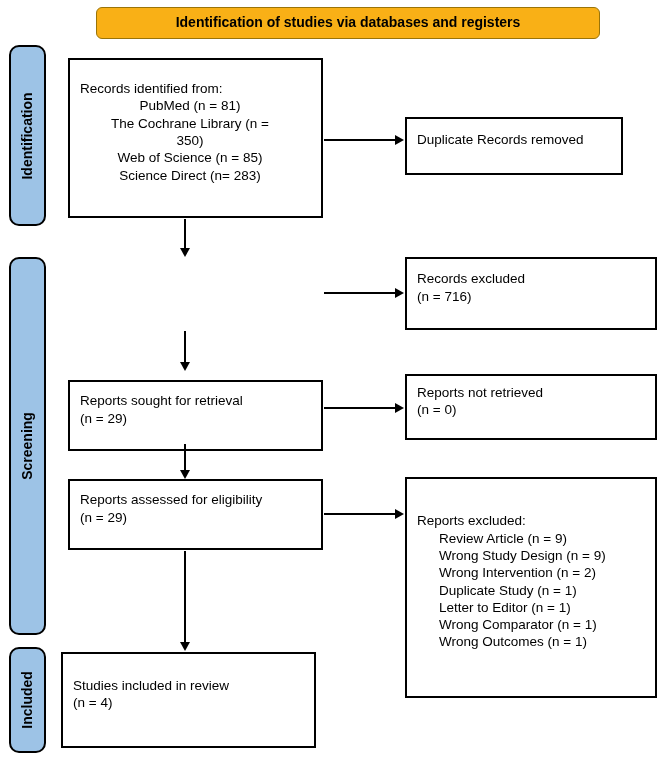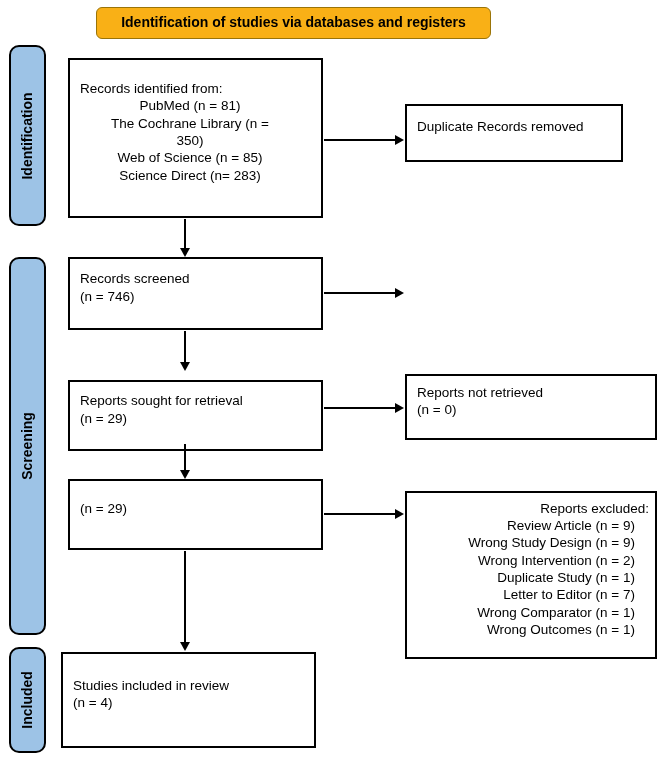--- a/index.html
+++ b/index.html
@@ -2,21 +2,21 @@
 <html style="--banner-bg: #F9B016; --sidebar-bg: #9DC3E6; --line: #000000;"><head>
 <meta charset="utf-8">
 <style>
   html,body { margin:0; padding:0; background:#fff; }
   .stage {
     position:relative; width:669px; height:761px; background:#ffffff;
     font-family:"Liberation Sans", sans-serif; color:#000; overflow:hidden;
     font-size:13.5px; line-height:1.28;
   }
   .banner {
-    position:absolute; left:96px; top:7px; width:395px; height:32px;
+    position:absolute; left:96px; top:7px; width:504px; height:32px;
     background:var(--banner-bg,#F9B016);
     border:1.5px solid #9a7408; border-radius:6px;
     display:flex; align-items:center; justify-content:center;
     font-weight:bold; font-size:14px; box-sizing:border-box;
   }
   .sidebar {
     position:absolute; left:9px; width:37px;
     background:var(--sidebar-bg,#9DC3E6);
     border:2px solid #000; border-radius:10px; box-sizing:border-box;
     display:flex; align-items:center; justify-content:center;
@@ -67,51 +67,52 @@
   </div>
 
   <div class="box" style="left:68px;top:58px;width:255px;height:160px;">
     <div>Records identified from:</div>
     <div class="indent items-narrow">PubMed (n = 81)</div>
     <div class="indent items-narrow">The Cochrane Library (n = 350)</div>
     <div class="indent items-narrow">Web of Science (n = 85)</div>
     <div class="indent items-narrow">Science Direct (n= 283)</div>
   </div>
 
-  <div class="box" style="left:405px;top:104px;width:218px;height:58px;">
+  <div class="box" style="left:405px;top:117px;width:218px;height:58px;">
     <div>Duplicate Records removed</div>
   </div>
 
-  <div class="box" style="left:68px;top:257px;width:255px;height:73px;">
-    <div>Records screened</div>
-    <div>(n = 746)</div>
+
+  <div class="box" style="left:405px;top:257px;width:252px;height:73px;">
+    <div>Records excluded</div>
+    <div>(n = 716)</div>
   </div>
-
 
   <div class="box" style="left:68px;top:380px;width:255px;height:71px;">
     <div>Reports sought for retrieval</div>
     <div>(n = 29)</div>
   </div>
 
   <div class="box" style="left:405px;top:374px;width:252px;height:66px;">
     <div>Reports not retrieved</div>
     <div>(n = 0)</div>
   </div>
 
   <div class="box" style="left:68px;top:479px;width:255px;height:71px;">
+    <div>Reports assessed for eligibility</div>
     <div>(n = 29)</div>
   </div>
 
-  <div class="box" style="left:405px;top:491px;width:252px;height:168px;text-align:right;">
+  <div class="box" style="left:405px;top:477px;width:252px;height:221px;">
     <div>Reports excluded:</div>
     <div class="indent items-wide">Review Article (n = 9)</div>
     <div class="indent items-wide">Wrong Study Design (n = 9)</div>
     <div class="indent items-wide">Wrong Intervention (n = 2)</div>
     <div class="indent items-wide">Duplicate Study (n = 1)</div>
-    <div class="indent items-wide">Letter to Editor (n = 7)</div>
+    <div class="indent items-wide">Letter to Editor (n = 1)</div>
     <div class="indent items-wide">Wrong Comparator (n = 1)</div>
     <div class="indent items-wide">Wrong Outcomes (n = 1)</div>
   </div>
 
   <div class="box" style="left:61px;top:652px;width:255px;height:96px;">
     <div>Studies included in review</div>
     <div>(n = 4)</div>
   </div>
 
   <div class="vline" style="left:184px;top:219px;height:29px;"></div>

